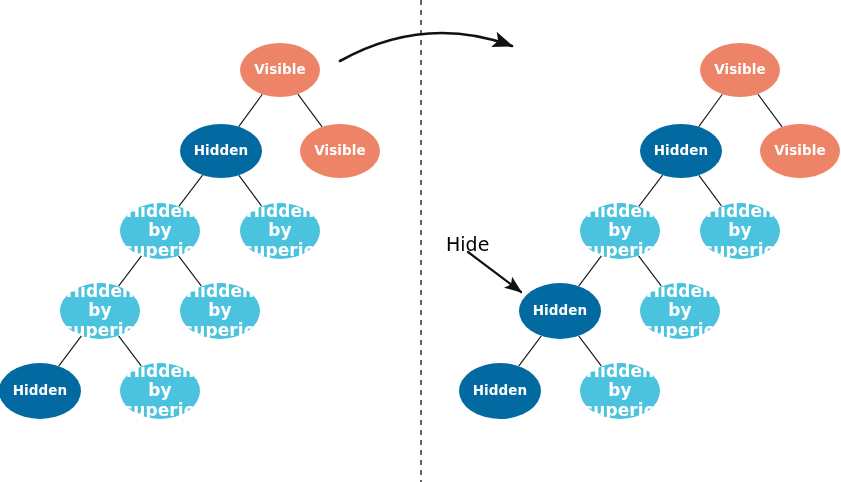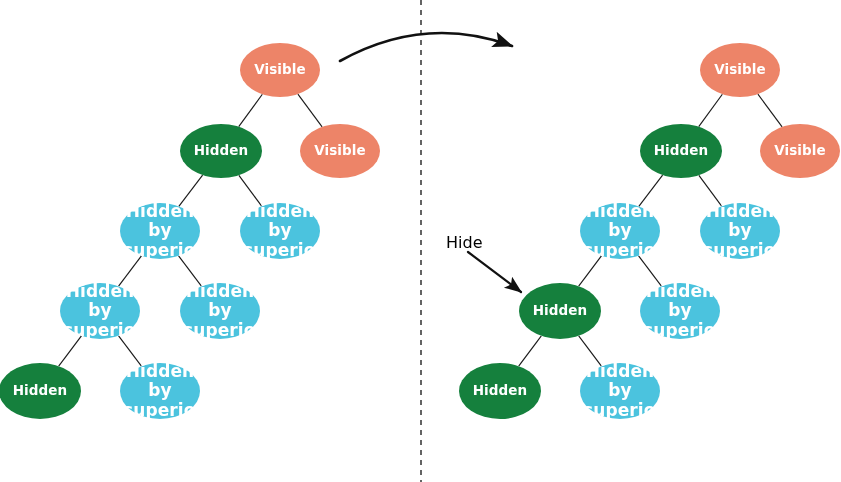--- a/index.html
+++ b/index.html
@@ -47,29 +47,29 @@
     letter-spacing: 0.1px;
   }
   .node .node-label {
     display: block;
     width: 100%;
     padding: 0 3px;
     box-sizing: border-box;
     white-space: pre-line;
   }
   .node.visible-node  { background: #ed8468; }
-  .node.hidden-node   { background: #15803d; }
+  .node.hidden-node   { background: #0369a1; }
   .node.inherit-node  { background: #4bc3de; }
   .node.one-line  { font-size: 13.5px; }
   .node.two-line  { font-size: 17px; }
 
   .annotation {
     position: absolute;
     color: #000000;
-    font-size: 16px;
+    font-size: 19px;
     font-family: "DejaVu Sans", sans-serif;
     white-space: nowrap;
   }
 </style>
 </head>
 <body>
 
 <div id="stage">
 
   <svg id="edge-layer" viewBox="0 0 841 482" width="841" height="482">

